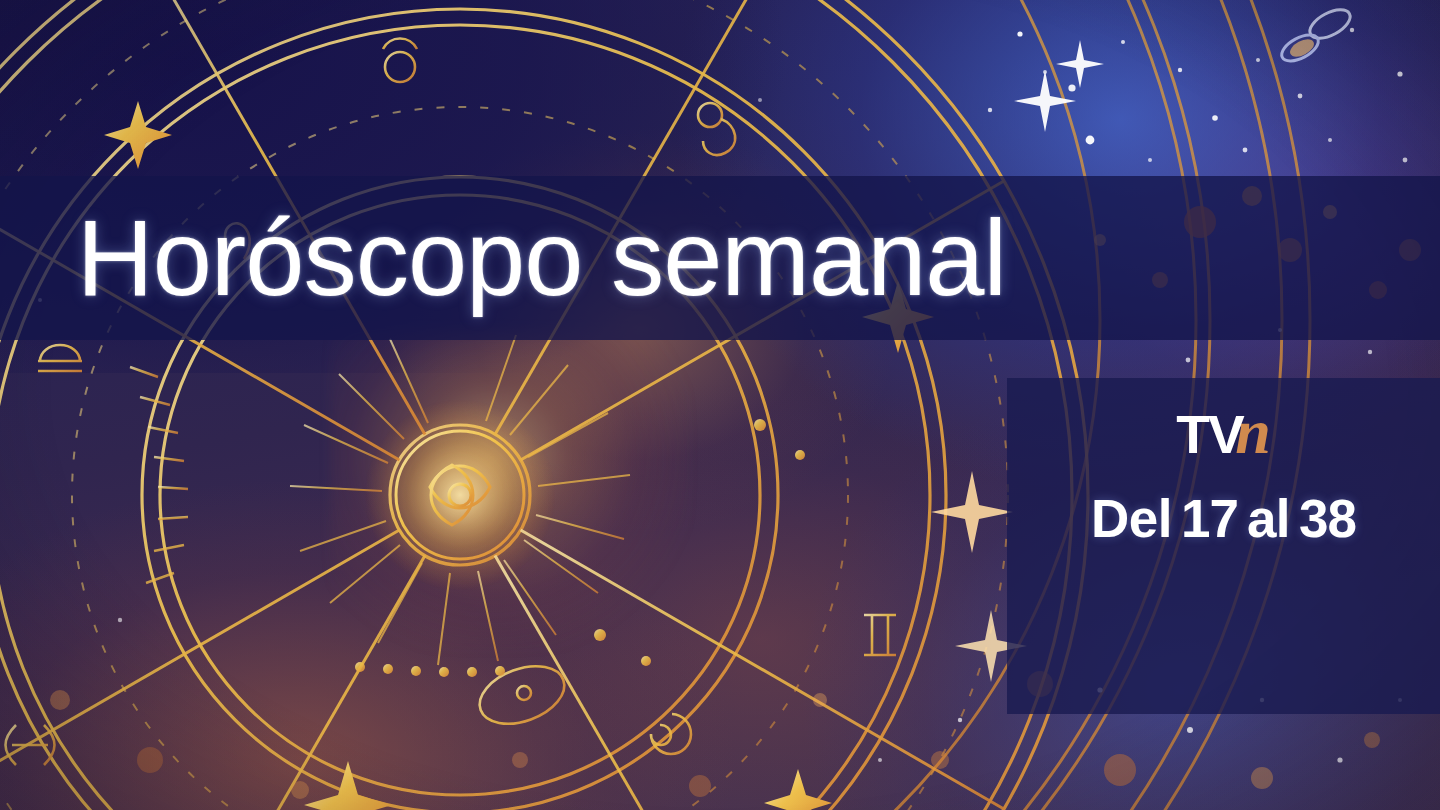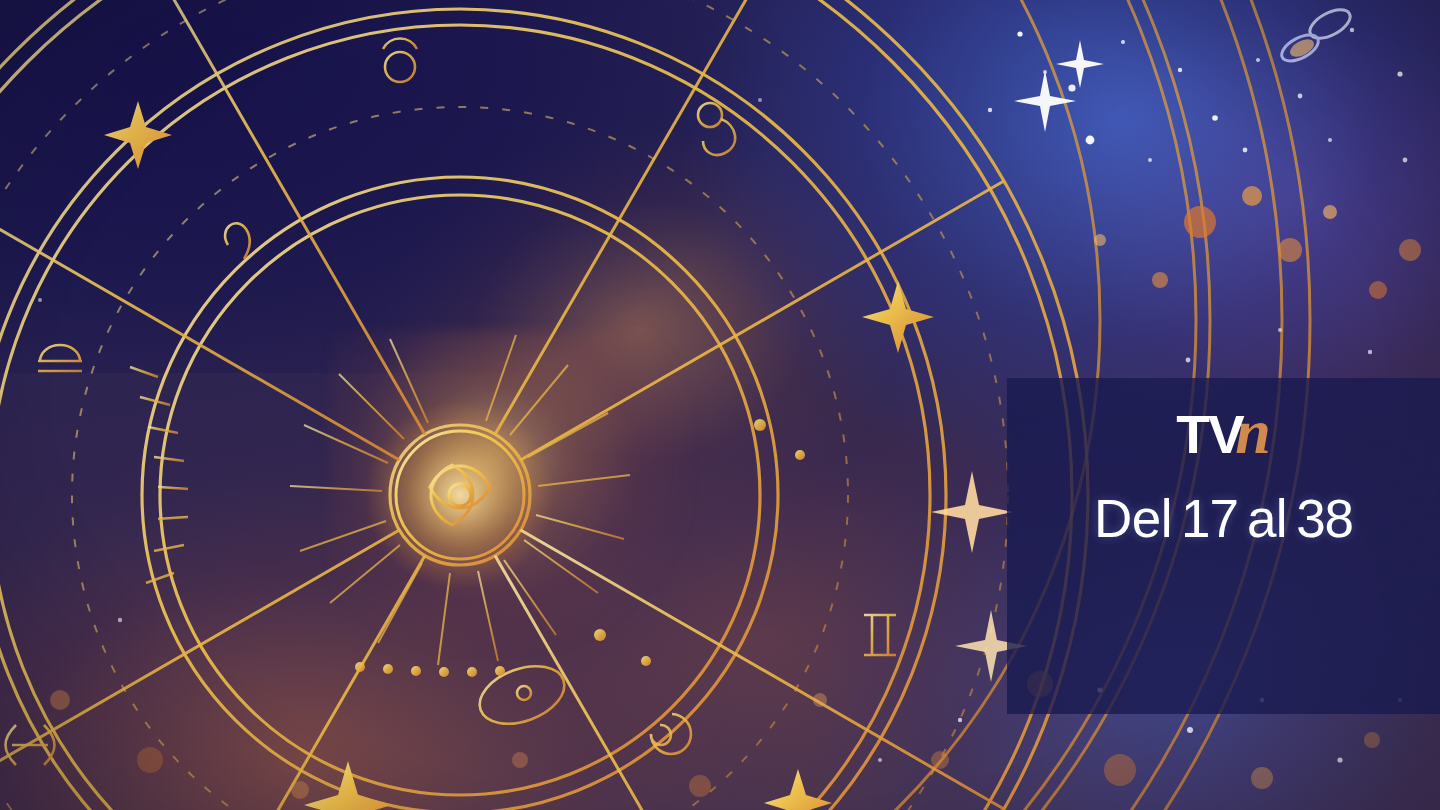--- a/index.html
+++ b/index.html
@@ -142,22 +142,22 @@
   }
   .date-line {
     color: #ffffff;
     font-family: "Liberation Sans", sans-serif;
     font-size: 53px;
     line-height: 1.10;
     white-space: nowrap;
     text-align: center;
     text-shadow: 0 0 10px rgba(150,180,255,0.30);
   }
-  .thin { font-weight: 400; letter-spacing: -0.5px; }
-  .bold { font-weight: 400; letter-spacing: -1px; }
+  .thin { font-weight: 700; letter-spacing: -0.5px; }
+  .bold { font-weight: 700; letter-spacing: -1px; }
   .date-line .sp { display: inline-block; width: 9px; }
 </style>
 </head>
 <body>
 
 <div class="stage">
 
   <div class="bg-base"></div>
   <div class="bg-deep-navy"></div>
   <div class="bg-glow-core"></div>
@@ -425,20 +425,23 @@
       <g opacity=".85">
         <ellipse cx="1330" cy="24" rx="22" ry="11" transform="rotate(-28 1330 24)" fill="none" stroke="#dfe6ff" stroke-width="3"></ellipse>
         <ellipse cx="1300" cy="48" rx="20" ry="10" transform="rotate(-28 1300 48)" fill="none" stroke="#c9d4ff" stroke-width="3"></ellipse>
         <ellipse cx="1302" cy="48" rx="13" ry="7" transform="rotate(-28 1302 48)" fill="#e2b377" opacity=".9"></ellipse>
       </g>
     </svg>
   </div>
 
   <div class="vignette"></div>
 
+  <div class="title-band">
+    <h1 class="title-text">Horóscopo semanal</h1>
+  </div>
 
   <div class="date-box">
 
     <div class="tvn-logo">
       <span class="tvn-tv">TV</span>
         <span class="tvn-n">n</span>
     </div>
 
     <div class="date-line">
       <span class="thin">Del</span><span class="sp"></span><span class="bold">17</span><span class="sp"></span><span class="thin">al</span><span class="sp"></span><span class="bold">38</span>

